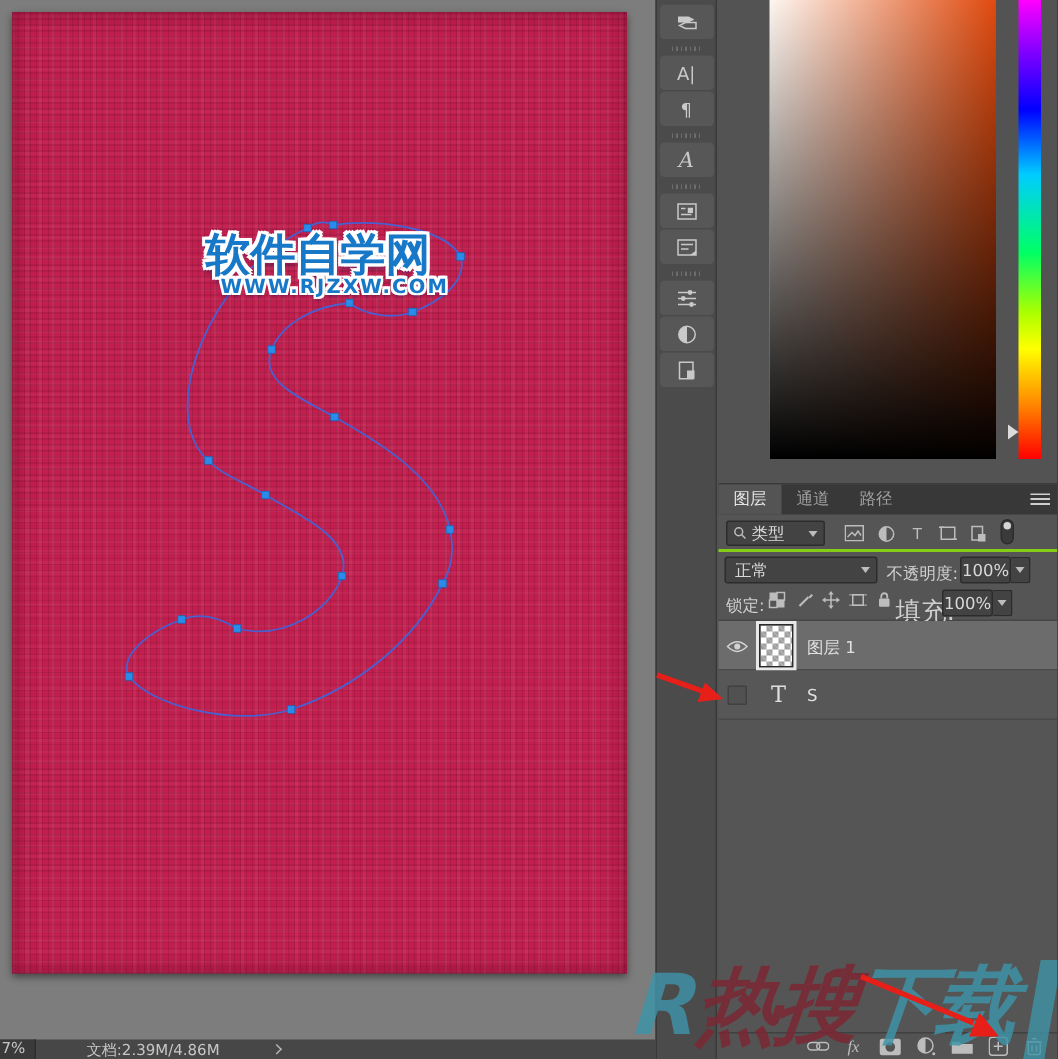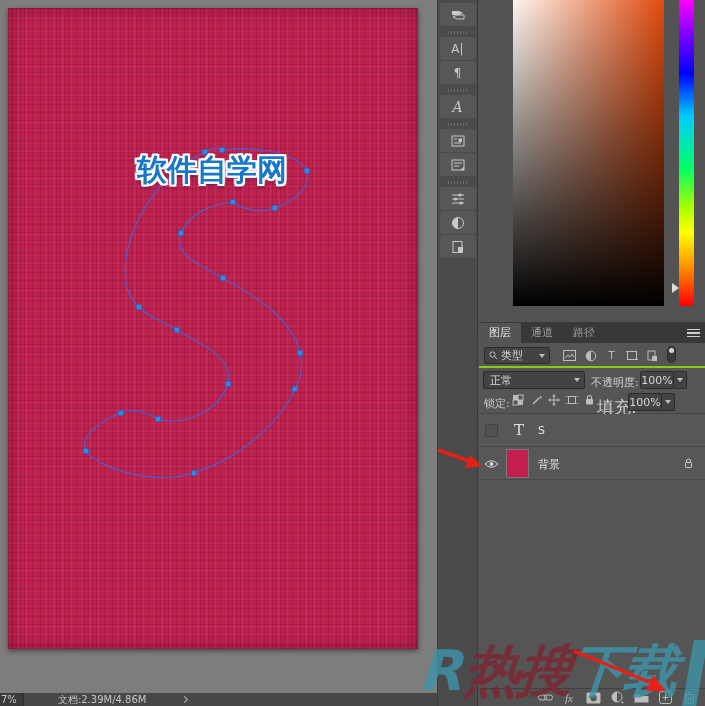--- a/index.html
+++ b/index.html
@@ -112,20 +112,21 @@
   .wm-wedge{position:absolute;left:688px;top:640px;width:14px;height:66px;background:#3e93a8;opacity:.8;transform:skewX(-10deg);z-index:40;}
 </style>
 </head>
 <body>
 
 <div class="app">
 
   <div class="workspace">
     <div class="canvas"></div>
     <div class="wm-title">软件自学网</div>
+    <div class="wm-url">WWW.RJZXW.COM</div>
     <svg id="path-svg">
       <path id="s-path" fill="none" stroke-width="1.2" stroke="#4a5fd0" d="M205,152 C210,148 217,147 222,150 C250,146 296,151 307,171 C312,187 294,201 275,208 C262,213 243,210 233,202 C211,204 189,214 181,233 C173,254 198,264 223,278 C257,297 293,320 300,353 C303,367 301,379 295,389 C277,427 237,459 194,473 C156,485 100,470 86,451 C79,437 99,421 121,413 C134,408 147,412 158,419 C188,427 220,408 228,384 C236,358 198,343 177,330 C162,321 147,316 139,307 C104,277 138,183 205,152 Z"></path>
     <rect x="202.5" y="149.5" width="5" height="5" fill="#2a8ce8" stroke="#1565c0" stroke-width="0.5"></rect>
         <rect x="219.5" y="147.5" width="5" height="5" fill="#2a8ce8" stroke="#1565c0" stroke-width="0.5"></rect>
         <rect x="304.5" y="168.5" width="5" height="5" fill="#2a8ce8" stroke="#1565c0" stroke-width="0.5"></rect>
         <rect x="272.5" y="205.5" width="5" height="5" fill="#2a8ce8" stroke="#1565c0" stroke-width="0.5"></rect>
         <rect x="230.5" y="199.5" width="5" height="5" fill="#2a8ce8" stroke="#1565c0" stroke-width="0.5"></rect>
         <rect x="178.5" y="230.5" width="5" height="5" fill="#2a8ce8" stroke="#1565c0" stroke-width="0.5"></rect>
         <rect x="220.5" y="275.5" width="5" height="5" fill="#2a8ce8" stroke="#1565c0" stroke-width="0.5"></rect>
         <rect x="297.5" y="350.5" width="5" height="5" fill="#2a8ce8" stroke="#1565c0" stroke-width="0.5"></rect>
@@ -300,38 +301,34 @@
         <span class="fill-label">填充:</span>
         <div class="value-box" style="left:149px;top:2px;width:34px;">
           <span>100%</span>
         </div>
         <div class="chev-box" style="left:183px;top:2px;">
             <span class="caret"></span>
           </div>
       </div>
 
       <div class="layer-rows">
-        <div class="layer-row">
-          <div class="eye-empty"></div>
-          <span class="t-glyph">T</span>
-          <span class="layer-name">S</span>
-        </div>
-        <div class="layer-row">
+        <div class="layer-row selected">
           <div class="eye-box">
             <svg width="15" height="10" viewBox="0 0 15 10">
               <path d="M1 5 Q7.5 -1.5 14 5 Q7.5 11.5 1 5 z" fill="none" stroke="#d2d2d2"></path>
               <circle cx="7.5" cy="5" r="2" fill="#d2d2d2"></circle>
             </svg>
           </div>
-          <div class="thumb bg-pink"></div>
-          <span class="layer-name">背景</span>
-          <svg class="row-lock" width="9" height="11" viewBox="0 0 9 11">
-            <path d="M2.5 4.5 V3 a2 2 0 0 1 4 0 V4.5" fill="none" stroke="#cfcfcf"></path>
-            <rect x="1.5" y="4.5" width="6" height="5" rx="0.8" fill="none" stroke="#cfcfcf"></rect>
-          </svg>
+          <div class="thumb checker"></div>
+          <span class="layer-name">图层 1</span>
+        </div>
+        <div class="layer-row">
+          <div class="eye-empty"></div>
+          <span class="t-glyph">T</span>
+          <span class="layer-name">S</span>
         </div>
       </div>
 
       <div class="panel-footer">
         <span class="pf-icon">
           <svg width="15" height="9" viewBox="0 0 15 9">
             <rect x="0.5" y="2" width="8" height="5" rx="2.5" fill="none" stroke="#bdbdbd"></rect>
             <rect x="6.5" y="2" width="8" height="5" rx="2.5" fill="none" stroke="#bdbdbd"></rect>
           </svg>
         </span>

